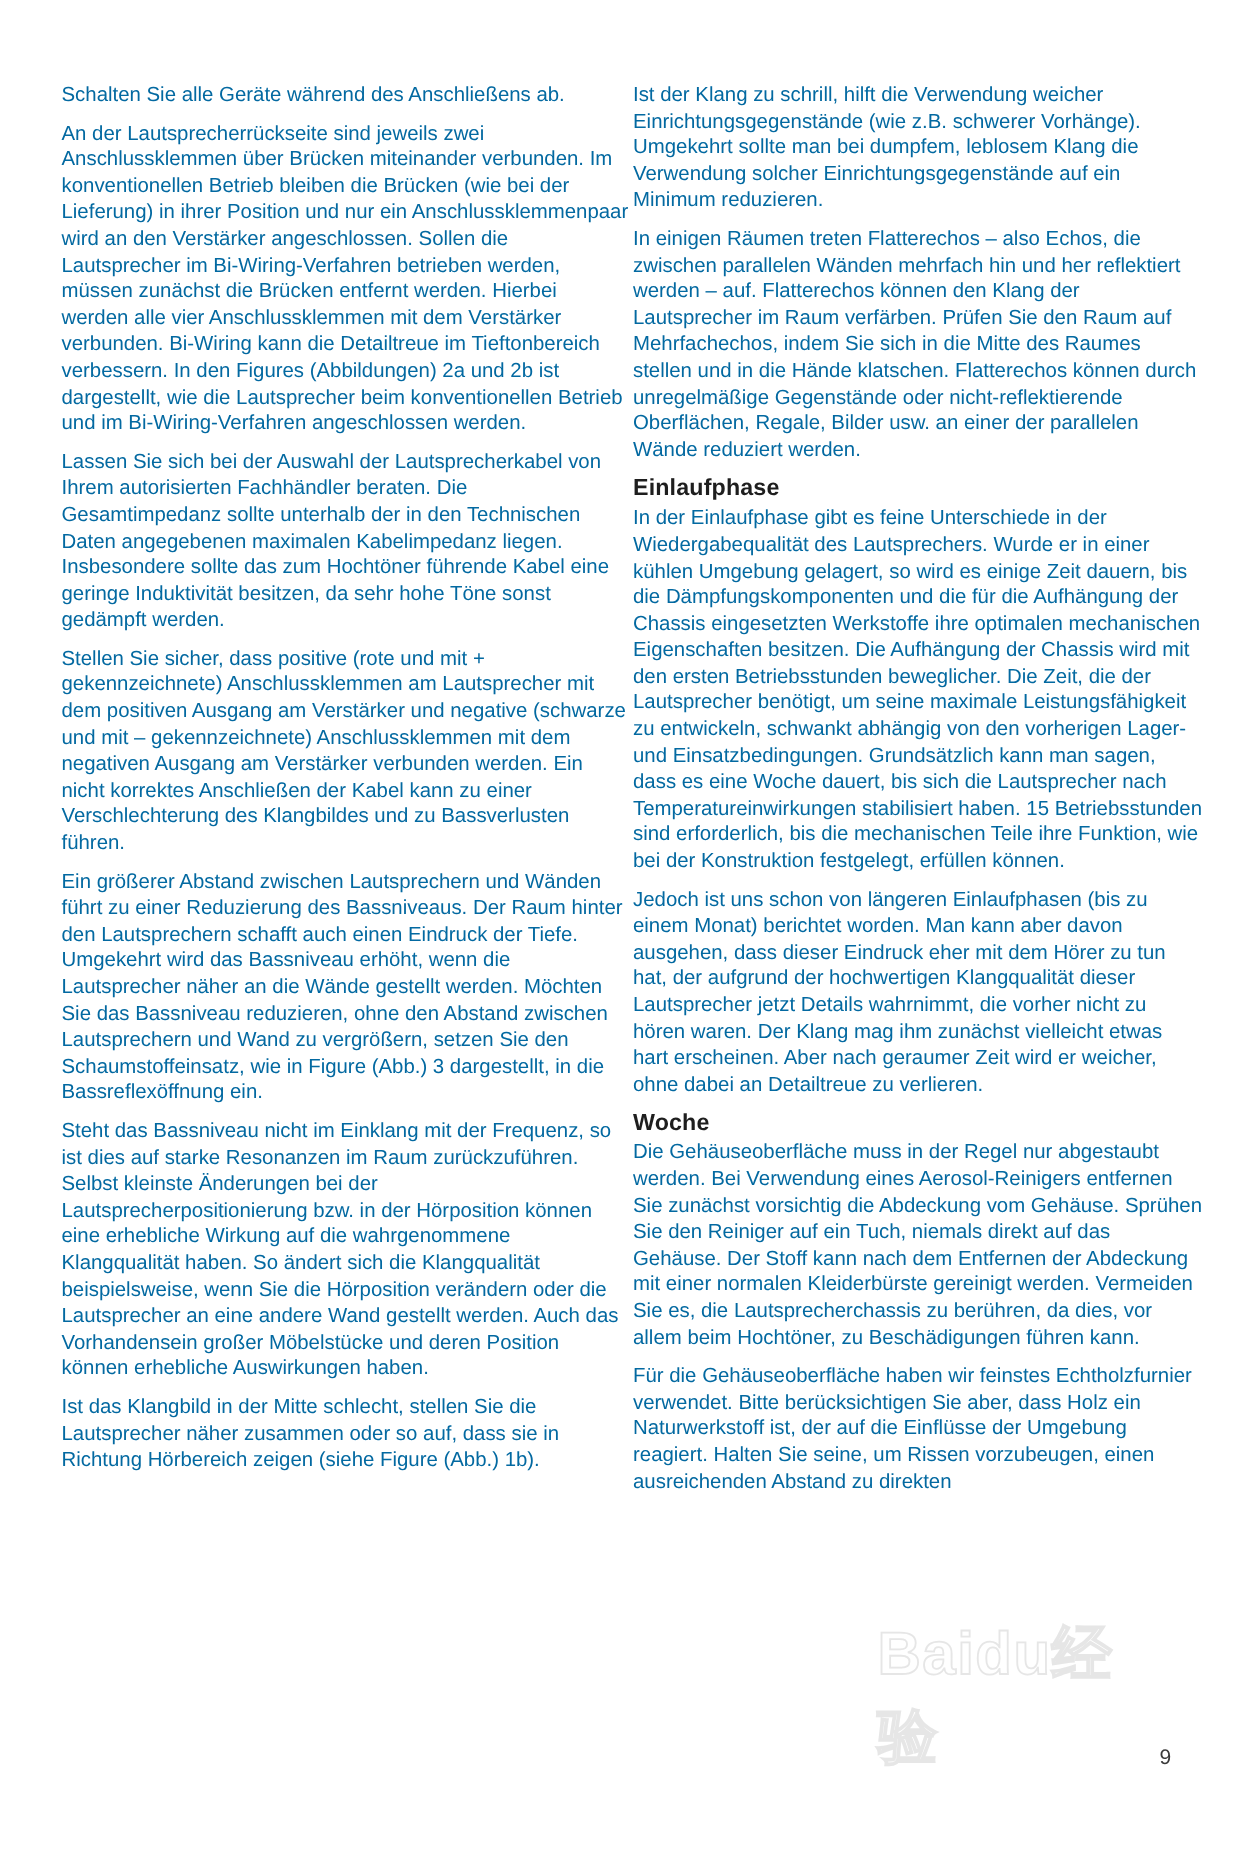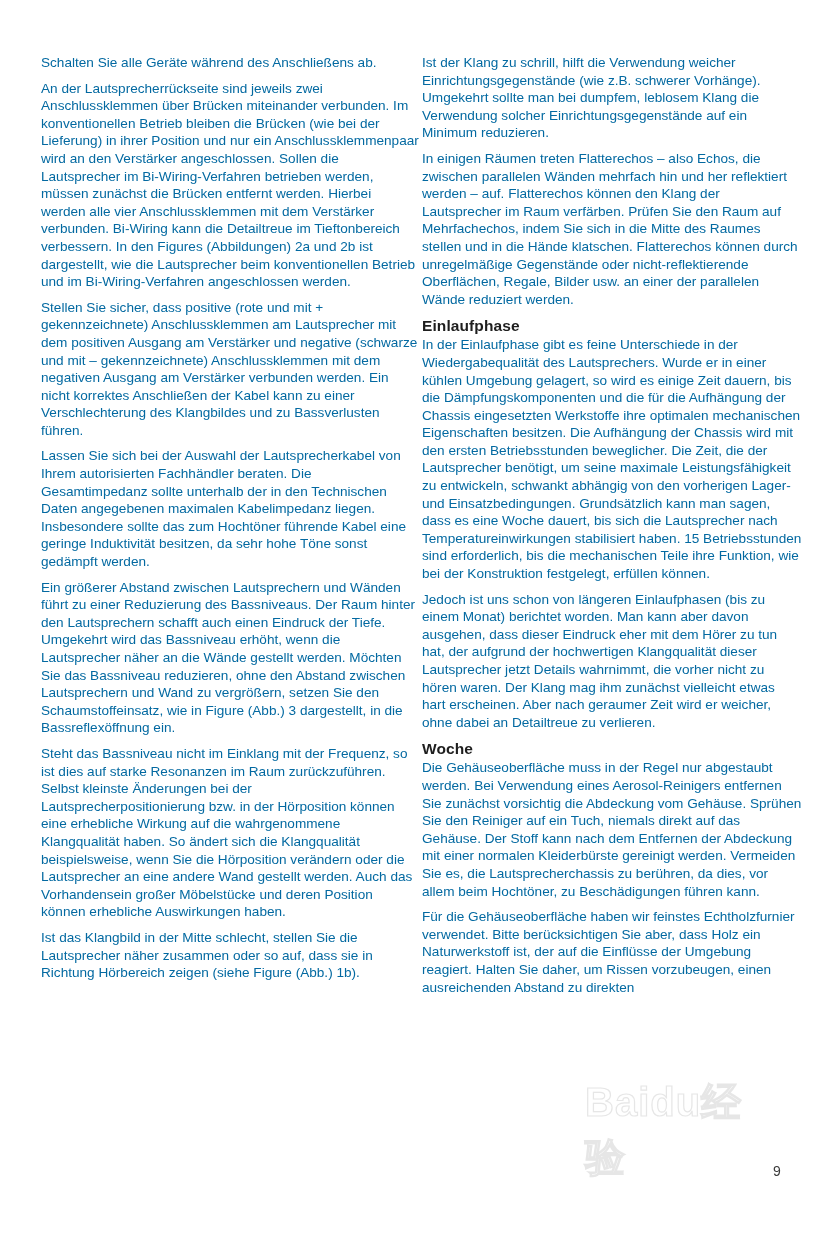--- a/index.html
+++ b/index.html
@@ -21,22 +21,22 @@
     .wm-sub { position: absolute; left: 0; top: 48px; font-size: 22px; font-weight: bold;
               color: #ffffff; -webkit-text-stroke: 1px #c8c8c8; letter-spacing: 0.5px; }
   </style>
 </head>
 <body>
 
 <div class="col col-left">
   <div class="sec">
     <p>Schalten Sie alle Geräte während des Anschließens ab.</p>
     <p>An der Lautsprecherrückseite sind jeweils zwei Anschlussklemmen über Brücken miteinander verbunden. Im konventionellen Betrieb bleiben die Brücken (wie bei der Lieferung) in ihrer Position und nur ein Anschlussklemmenpaar wird an den Verstärker angeschlossen. Sollen die Lautsprecher im Bi-Wiring-Verfahren betrieben werden, müssen zunächst die Brücken entfernt werden. Hierbei werden alle vier Anschlussklemmen mit dem Verstärker verbunden. Bi-Wiring kann die Detailtreue im Tieftonbereich verbessern. In den Figures (Abbildungen) 2a und 2b ist dargestellt, wie die Lautsprecher beim konventionellen Betrieb und im Bi-Wiring-Verfahren angeschlossen werden.</p>
+    <p>Lassen Sie sich bei der Auswahl der Lautsprecherkabel von Ihrem autorisierten Fachhändler beraten. Die Gesamtimpedanz sollte unterhalb der in den Technischen Daten angegebenen maximalen Kabelimpedanz liegen. Insbesondere sollte das zum Hochtöner führende Kabel eine geringe Induktivität besitzen, da sehr hohe Töne sonst gedämpft werden.</p>
     <p>Stellen Sie sicher, dass positive (rote und mit + gekennzeichnete) Anschlussklemmen am Lautsprecher mit dem positiven Ausgang am Verstärker und negative (schwarze und mit – gekennzeichnete) Anschlussklemmen mit dem negativen Ausgang am Verstärker verbunden werden. Ein nicht korrektes Anschließen der Kabel kann zu einer Verschlechterung des Klangbildes und zu Bassverlusten führen.</p>
-    <p>Lassen Sie sich bei der Auswahl der Lautsprecherkabel von Ihrem autorisierten Fachhändler beraten. Die Gesamtimpedanz sollte unterhalb der in den Technischen Daten angegebenen maximalen Kabelimpedanz liegen. Insbesondere sollte das zum Hochtöner führende Kabel eine geringe Induktivität besitzen, da sehr hohe Töne sonst gedämpft werden.</p>
   </div>
   <div class="sec">
     <p>Ein größerer Abstand zwischen Lautsprechern und Wänden führt zu einer Reduzierung des Bassniveaus. Der Raum hinter den Lautsprechern schafft auch einen Eindruck der Tiefe. Umgekehrt wird das Bassniveau erhöht, wenn die Lautsprecher näher an die Wände gestellt werden. Möchten Sie das Bassniveau reduzieren, ohne den Abstand zwischen Lautsprechern und Wand zu vergrößern, setzen Sie den Schaumstoffeinsatz, wie in Figure (Abb.) 3 dargestellt, in die Bassreflexöffnung ein.</p>
     <p>Steht das Bassniveau nicht im Einklang mit der Frequenz, so ist dies auf starke Resonanzen im Raum zurückzuführen. Selbst kleinste Änderungen bei der Lautsprecherpositionierung bzw. in der Hörposition können eine erhebliche Wirkung auf die wahrgenommene Klangqualität haben. So ändert sich die Klangqualität beispielsweise, wenn Sie die Hörposition verändern oder die Lautsprecher an eine andere Wand gestellt werden. Auch das Vorhandensein großer Möbelstücke und deren Position können erhebliche Auswirkungen haben.</p>
     <p>Ist das Klangbild in der Mitte schlecht, stellen Sie die Lautsprecher näher zusammen oder so auf, dass sie in Richtung Hörbereich zeigen (siehe Figure (Abb.) 1b).</p>
   </div>
 </div>
 
 <div class="col col-right">
   <div class="sec">
@@ -44,21 +44,21 @@
     <p>In einigen Räumen treten Flatterechos – also Echos, die zwischen parallelen Wänden mehrfach hin und her reflektiert werden – auf. Flatterechos können den Klang der Lautsprecher im Raum verfärben. Prüfen Sie den Raum auf Mehrfachechos, indem Sie sich in die Mitte des Raumes stellen und in die Hände klatschen. Flatterechos können durch unregelmäßige Gegenstände oder nicht-reflektierende Oberflächen, Regale, Bilder usw. an einer der parallelen Wände reduziert werden.</p>
   </div>
   <div class="sec">
     <h2>Einlaufphase</h2>
     <p>In der Einlaufphase gibt es feine Unterschiede in der Wiedergabequalität des Lautsprechers. Wurde er in einer kühlen Umgebung gelagert, so wird es einige Zeit dauern, bis die Dämpfungskomponenten und die für die Aufhängung der Chassis eingesetzten Werkstoffe ihre optimalen mechanischen Eigenschaften besitzen. Die Aufhängung der Chassis wird mit den ersten Betriebsstunden beweglicher. Die Zeit, die der Lautsprecher benötigt, um seine maximale Leistungsfähigkeit zu entwickeln, schwankt abhängig von den vorherigen Lager- und Einsatzbedingungen. Grundsätzlich kann man sagen, dass es eine Woche dauert, bis sich die Lautsprecher nach Temperatureinwirkungen stabilisiert haben. 15 Betriebsstunden sind erforderlich, bis die mechanischen Teile ihre Funktion, wie bei der Konstruktion festgelegt, erfüllen können.</p>
     <p>Jedoch ist uns schon von längeren Einlaufphasen (bis zu einem Monat) berichtet worden. Man kann aber davon ausgehen, dass dieser Eindruck eher mit dem Hörer zu tun hat, der aufgrund der hochwertigen Klangqualität dieser Lautsprecher jetzt Details wahrnimmt, die vorher nicht zu hören waren. Der Klang mag ihm zunächst vielleicht etwas hart erscheinen. Aber nach geraumer Zeit wird er weicher, ohne dabei an Detailtreue zu verlieren.</p>
   </div>
   <div class="sec">
     <h2>Woche</h2>
     <p>Die Gehäuseoberfläche muss in der Regel nur abgestaubt werden. Bei Verwendung eines Aerosol-Reinigers entfernen Sie zunächst vorsichtig die Abdeckung vom Gehäuse. Sprühen Sie den Reiniger auf ein Tuch, niemals direkt auf das Gehäuse. Der Stoff kann nach dem Entfernen der Abdeckung mit einer normalen Kleiderbürste gereinigt werden. Vermeiden Sie es, die Lautsprecherchassis zu berühren, da dies, vor allem beim Hochtöner, zu Beschädigungen führen kann.</p>
-    <p>Für die Gehäuseoberfläche haben wir feinstes Echtholzfurnier verwendet. Bitte berücksichtigen Sie aber, dass Holz ein Naturwerkstoff ist, der auf die Einflüsse der Umgebung reagiert. Halten Sie daher, um Rissen vorzubeugen, einen ausreichenden Abstand zu direkten</p>
+    <p>Für die Gehäuseoberfläche haben wir feinstes Echtholzfurnier verwendet. Bitte berücksichtigen Sie aber, dass Holz ein Naturwerkstoff ist, der auf die Einflüsse der Umgebung reagiert. Halten Sie seine, um Rissen vorzubeugen, einen ausreichenden Abstand zu direkten</p>
   </div>
 </div>
 
 <div class="watermark">
   <span class="wm-main">Baidu经验</span>
 </div>
 
 <div class="page-num">9</div>
 
 </body></html>

